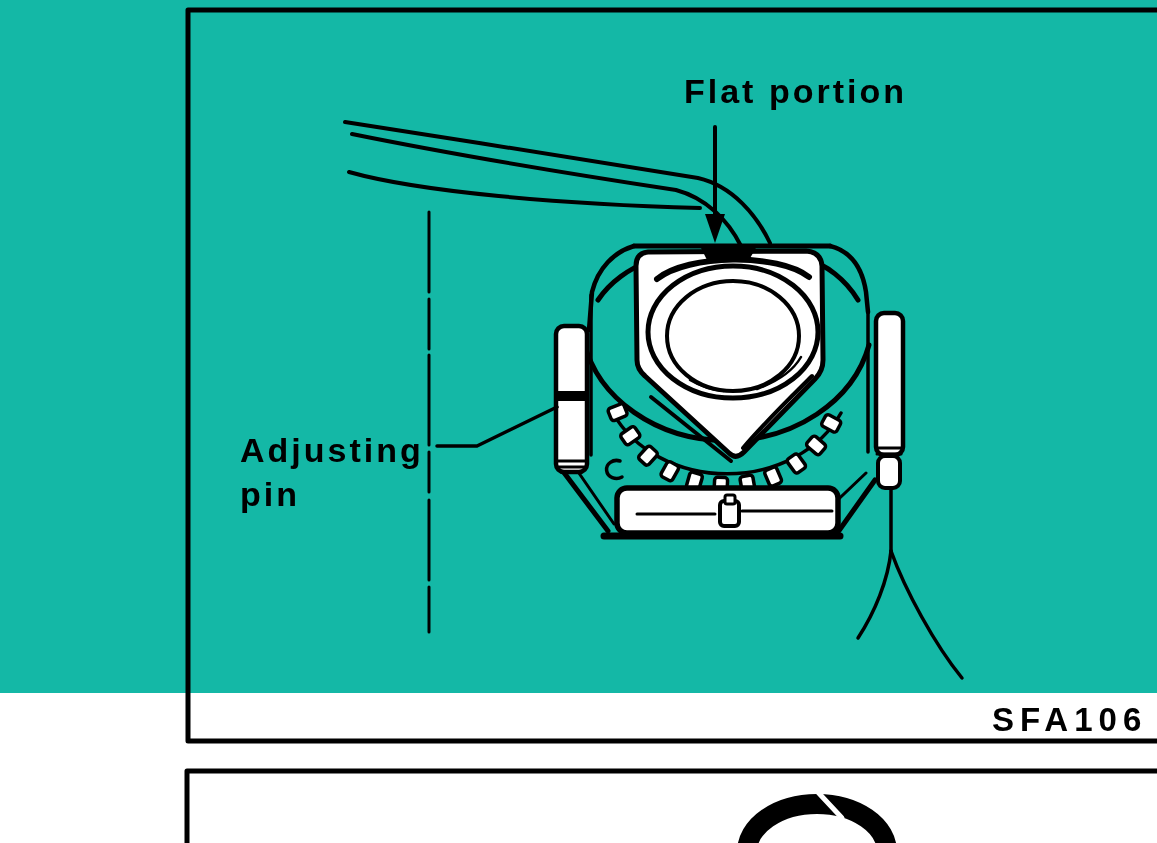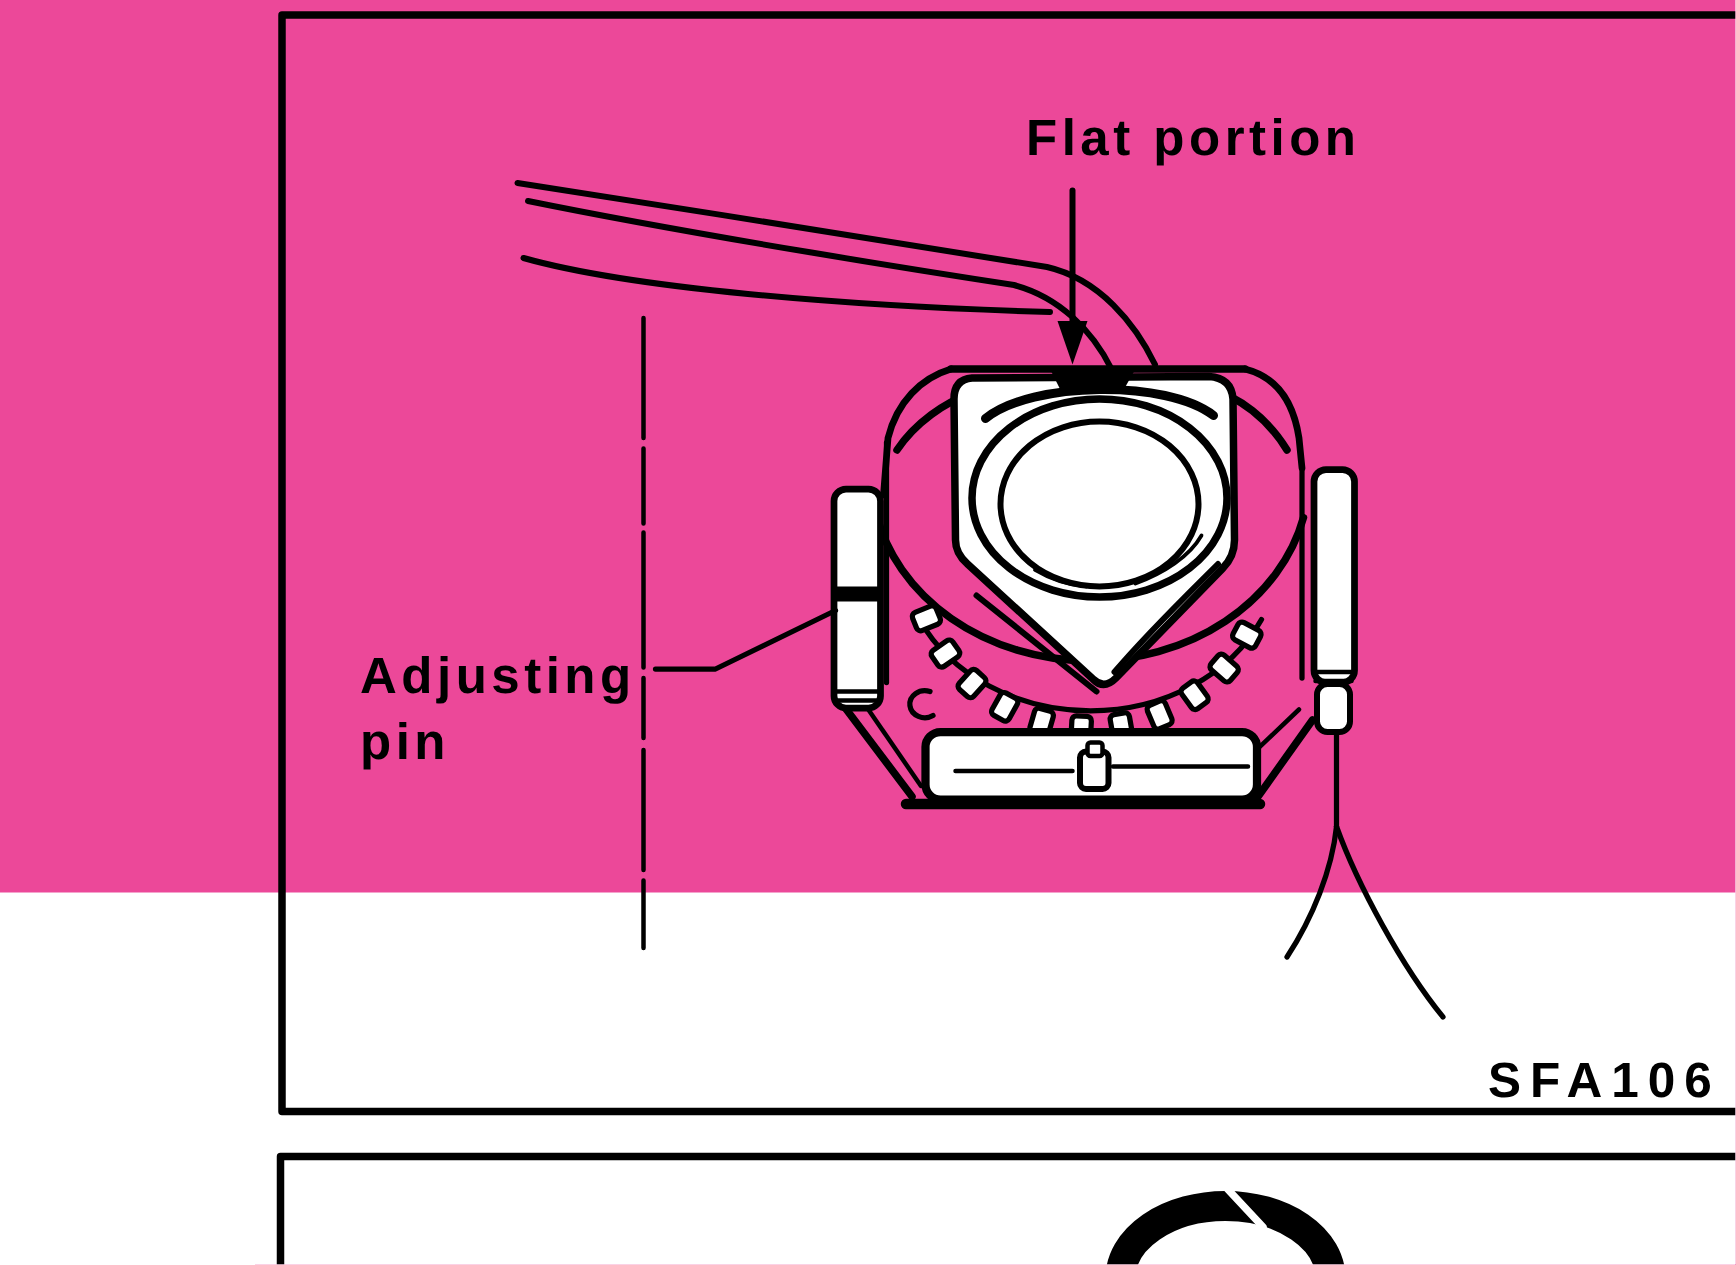--- a/index.html
+++ b/index.html
@@ -7,22 +7,22 @@
     padding: 0;
     background: #ffffff;
     width: 1157px;
     height: 843px;
     overflow: hidden;
     font-family: "Liberation Sans", sans-serif;
   }
   .page {
     position: relative;
     width: 1157px;
-    height: 595px;
-    background: #ec4899;
+    height: 693px;
+    background: #14b8a6;
   }
   svg { display: block; }
   .lbl {
     font-family: "Liberation Sans", "DejaVu Sans", sans-serif;
     font-weight: 700;
     fill: #000000;
   }
   .lbl-main { font-size: 34px; letter-spacing: 3px; }
   .lbl-flat { font-size: 34px; letter-spacing: 3px; }
   .lbl-code { font-size: 33px; letter-spacing: 6px; }

